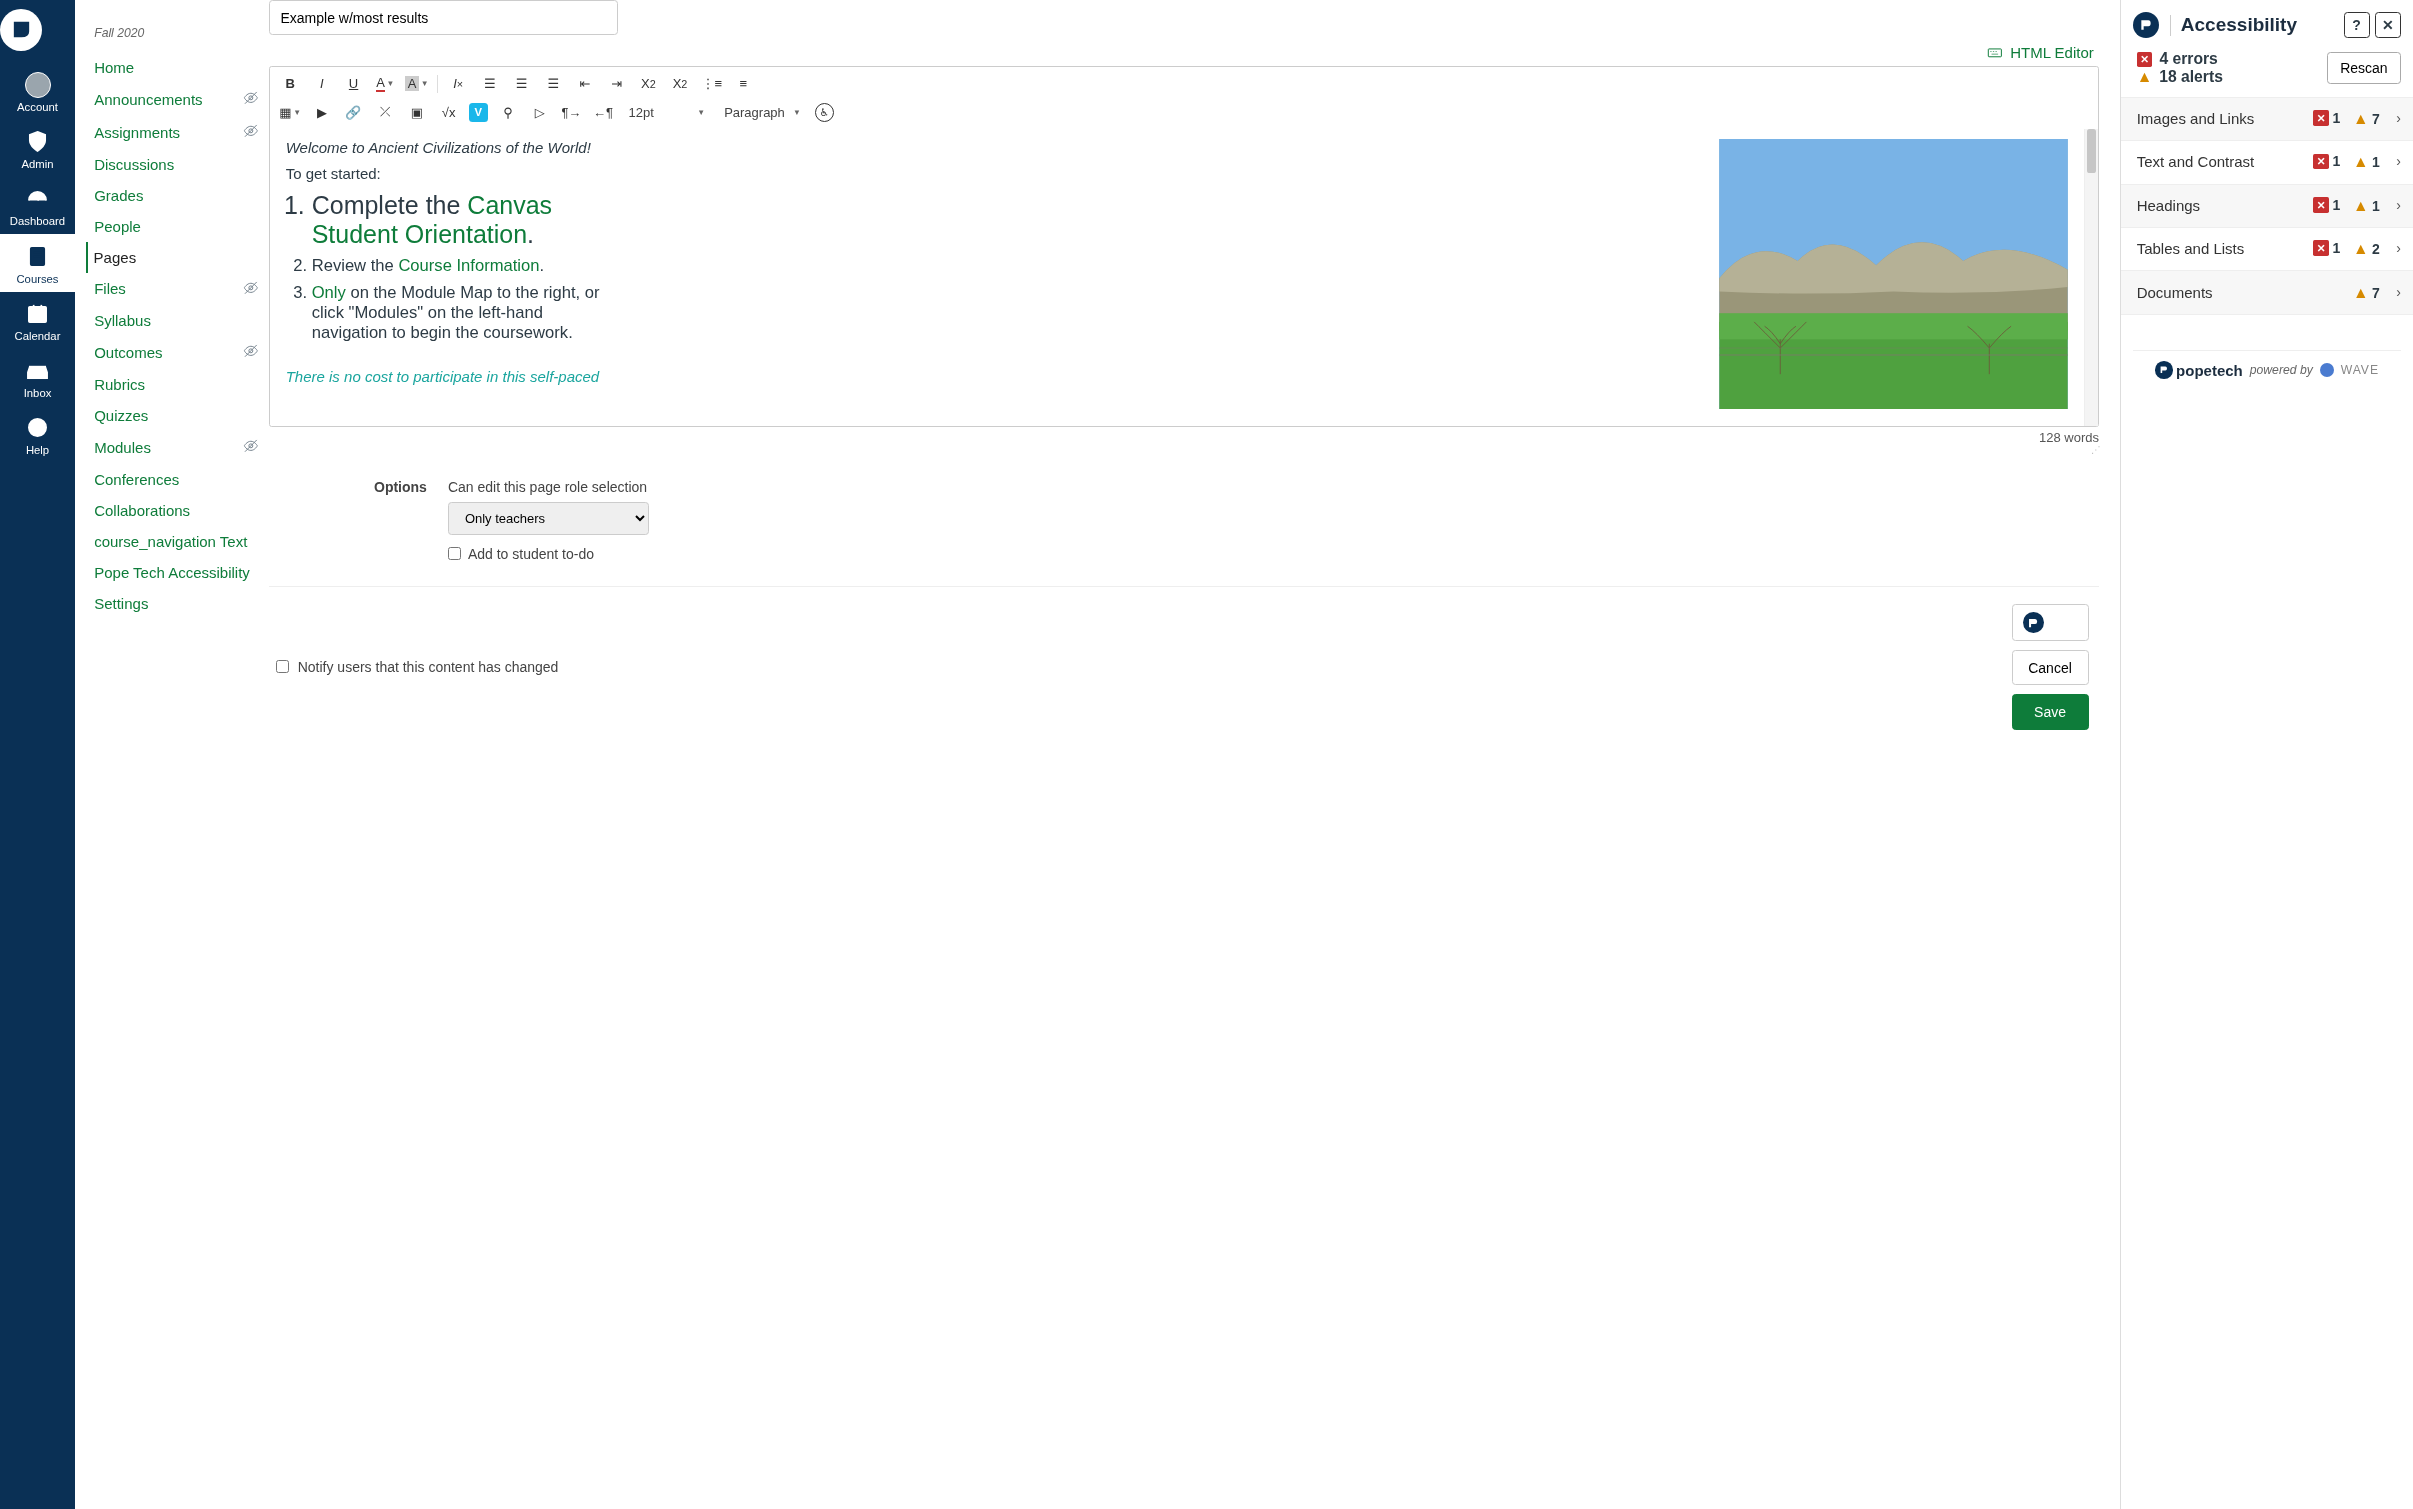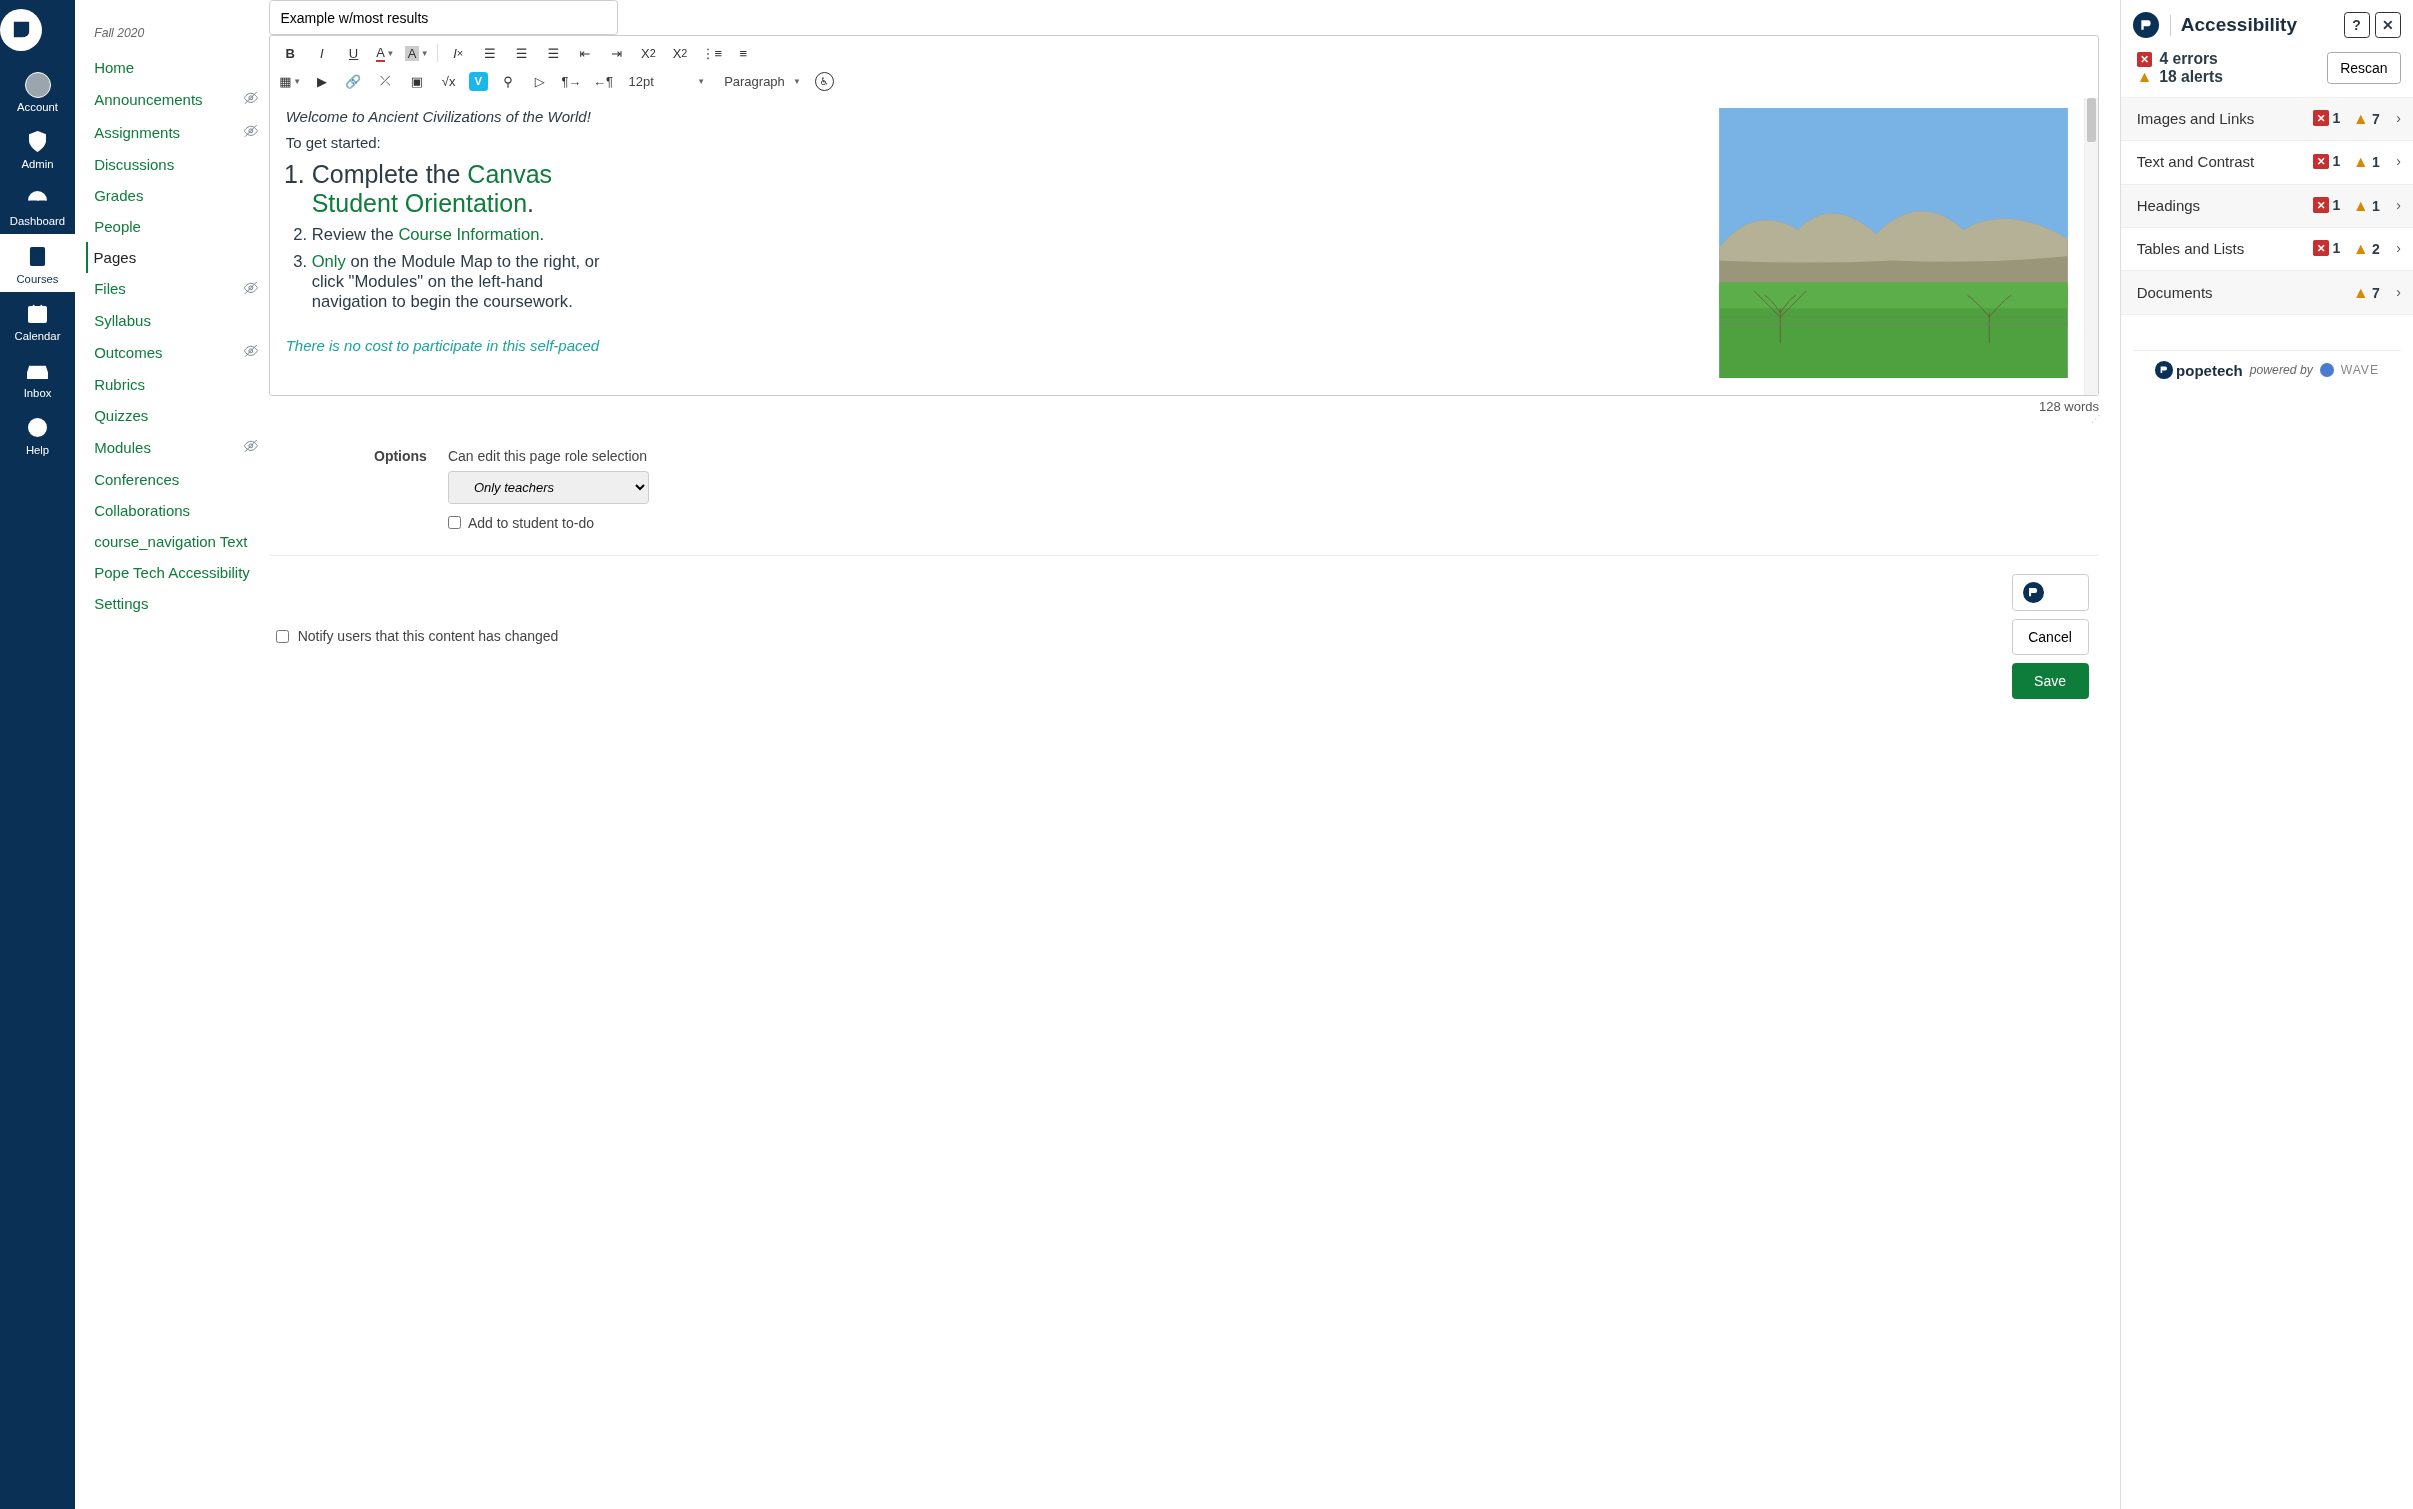--- a/index.html
+++ b/index.html
@@ -63,21 +63,21 @@
 .editor .photo { position: absolute; top: 10.5px; right: 15.7px; width: 349px; height: 270px; }
 .scrollbar { width: 14px; background: #f4f4f4; border-left:0.9px solid #eee; position: relative; }
 .scrollthumb { position:absolute; top:0; left:1.7px; right:1.7px; height:44px; background:#c6c6c6; border-radius:2.6px; }
 
 .wordcount { text-align: right; font-size: 13px; color: #555; margin-top: 3.5px; }
 .resize { text-align:right; color:#bbb; font-size:9.6px; margin-top:-1.7px; letter-spacing:-1.7px; }
 
 .options-row { display: flex; gap: 21px; margin-top: 24.4px; align-items: flex-start; padding-left: 105px; }
 .options-row .lbl { font-weight: 600; font-size: 14px; color: #444; padding-top: 0; }
 .options-body .sub { font-size: 14px; color: #444; margin-bottom: 7px; }
-.options-body select { padding: 7px 21px; border:0.9px solid #ccc; border-radius:3.5px; font-size:13px; width: 201px; font-style: italic; }
+.options-body select { padding: 7px 12px; border:0.9px solid #ccc; border-radius:3.5px; font-size:13px; width: 201px; }
 .options-body .chk { display:flex; align-items:center; gap:7px; margin-top:10.5px; font-size:14px; color:#444;}
 
 .footer { display:flex; align-items:center; justify-content:space-between; border-top:0.9px solid #eee; padding:17.5px 10.5px 0 7px; margin-top: 24.4px; }
 .footer .notify { display:flex; align-items:center; gap:8.7px; font-size:14px; color:#444; }
 .footer .btns { display:flex; gap:8.7px;flex-direction:column; }
 .btn { padding:8.7px 15.7px; border:0.9px solid #ccc; border-radius:3.5px; background:#fff; font-size:14px; cursor:pointer; }
 .btn.primary { background:#0e7c3a; color:#fff; border-color:#0e7c3a; }
 .btn.iconbtn { padding:7px 10.5px; }
 .btn.iconbtn .pt-circle { width:21px; height:21px; background:#0a3055; border-radius:50%; display:flex; align-items:center; justify-content:center; }
 
@@ -272,20 +272,30 @@
               <span>Settings</span>
             </div>
           </div>
       </nav>
 
       <div class="content">
         <div class="title-input">
           <input type="text" value="Example w/most results" style="">
         </div>
 
+        <div class="html-ed">
+          <svg width="15.7" height="15.7" viewBox="0 0 24 24">
+              <rect x="2" y="6" width="20" height="12" rx="1" fill="none" stroke="#0e7c3a" stroke-width="1.5"></rect>
+              <line x1="5" y1="10" x2="7" y2="10" stroke="#0e7c3a"></line>
+              <line x1="9" y1="10" x2="11" y2="10" stroke="#0e7c3a"></line>
+              <line x1="13" y1="10" x2="15" y2="10" stroke="#0e7c3a"></line>
+              <line x1="7" y1="14" x2="17" y2="14" stroke="#0e7c3a"></line>
+            </svg>
+          <a href="#">HTML Editor</a>
+        </div>
 
         <div class="rte">
           <div class="toolbar">
             <div class="tb-row">
               <span class="tb-btn">
                   <b>B</b>
                 </span>
               <span class="tb-btn">
                   <i>I</i>
                 </span>

